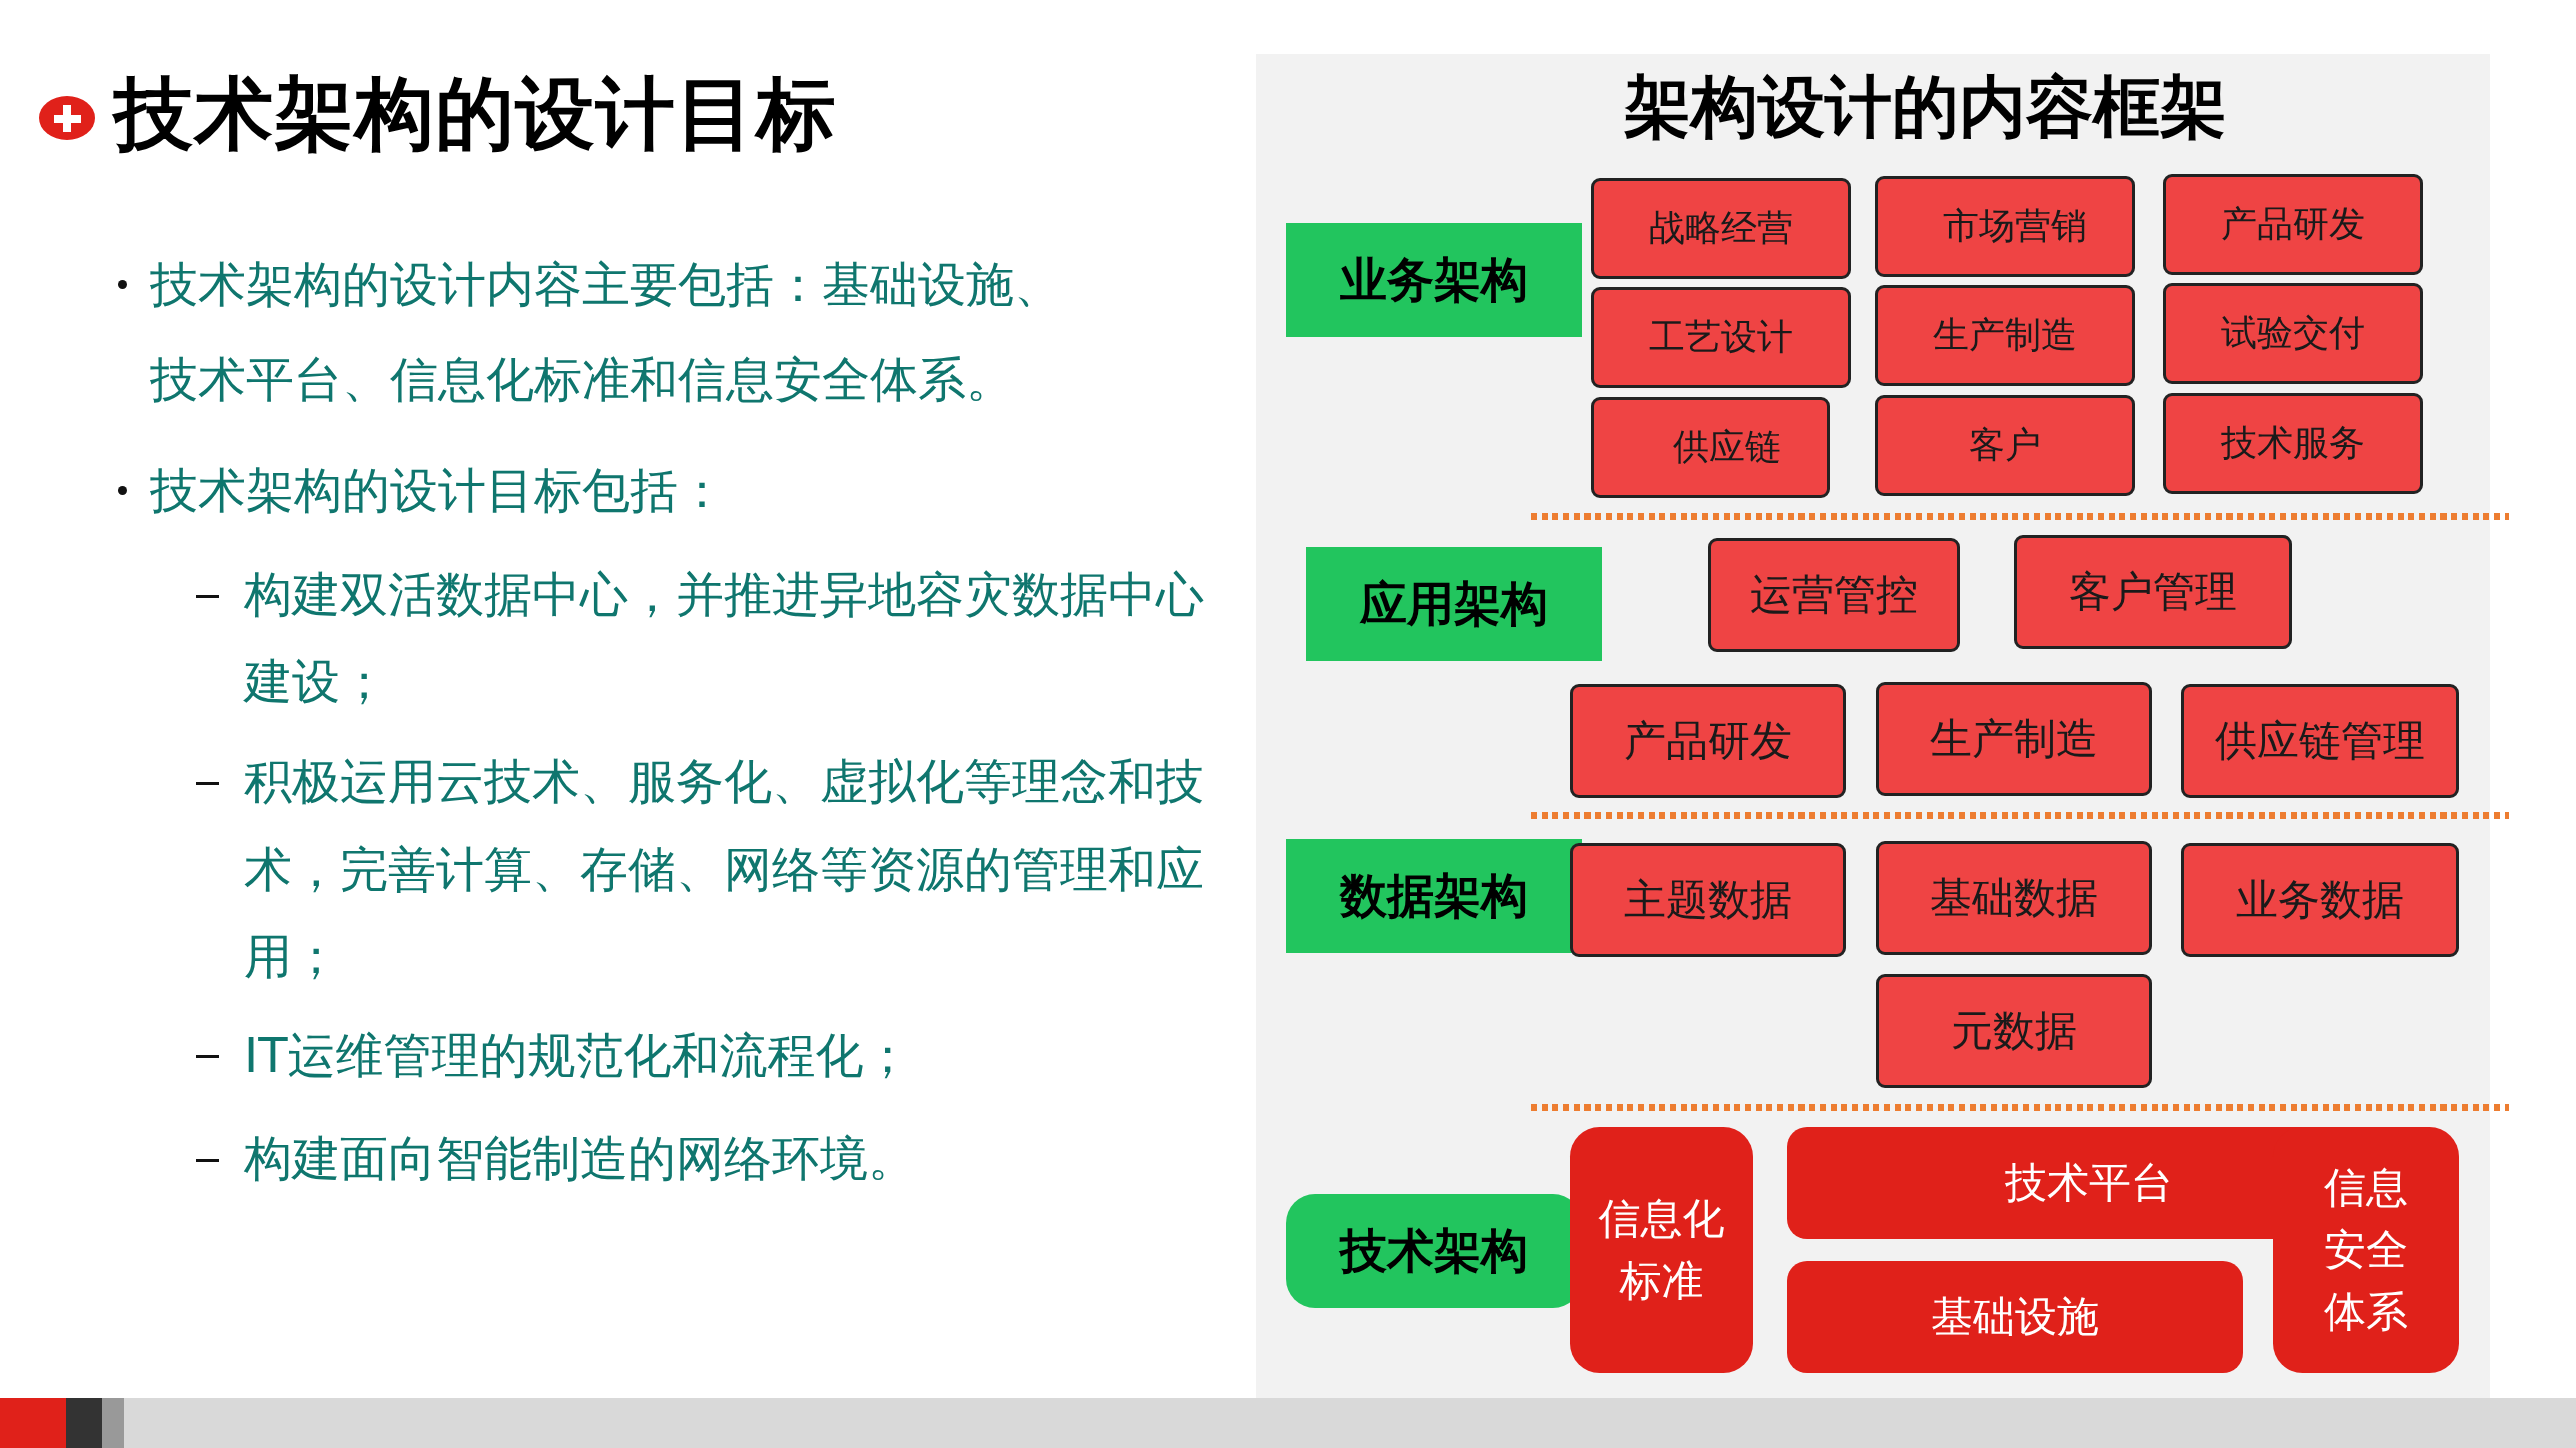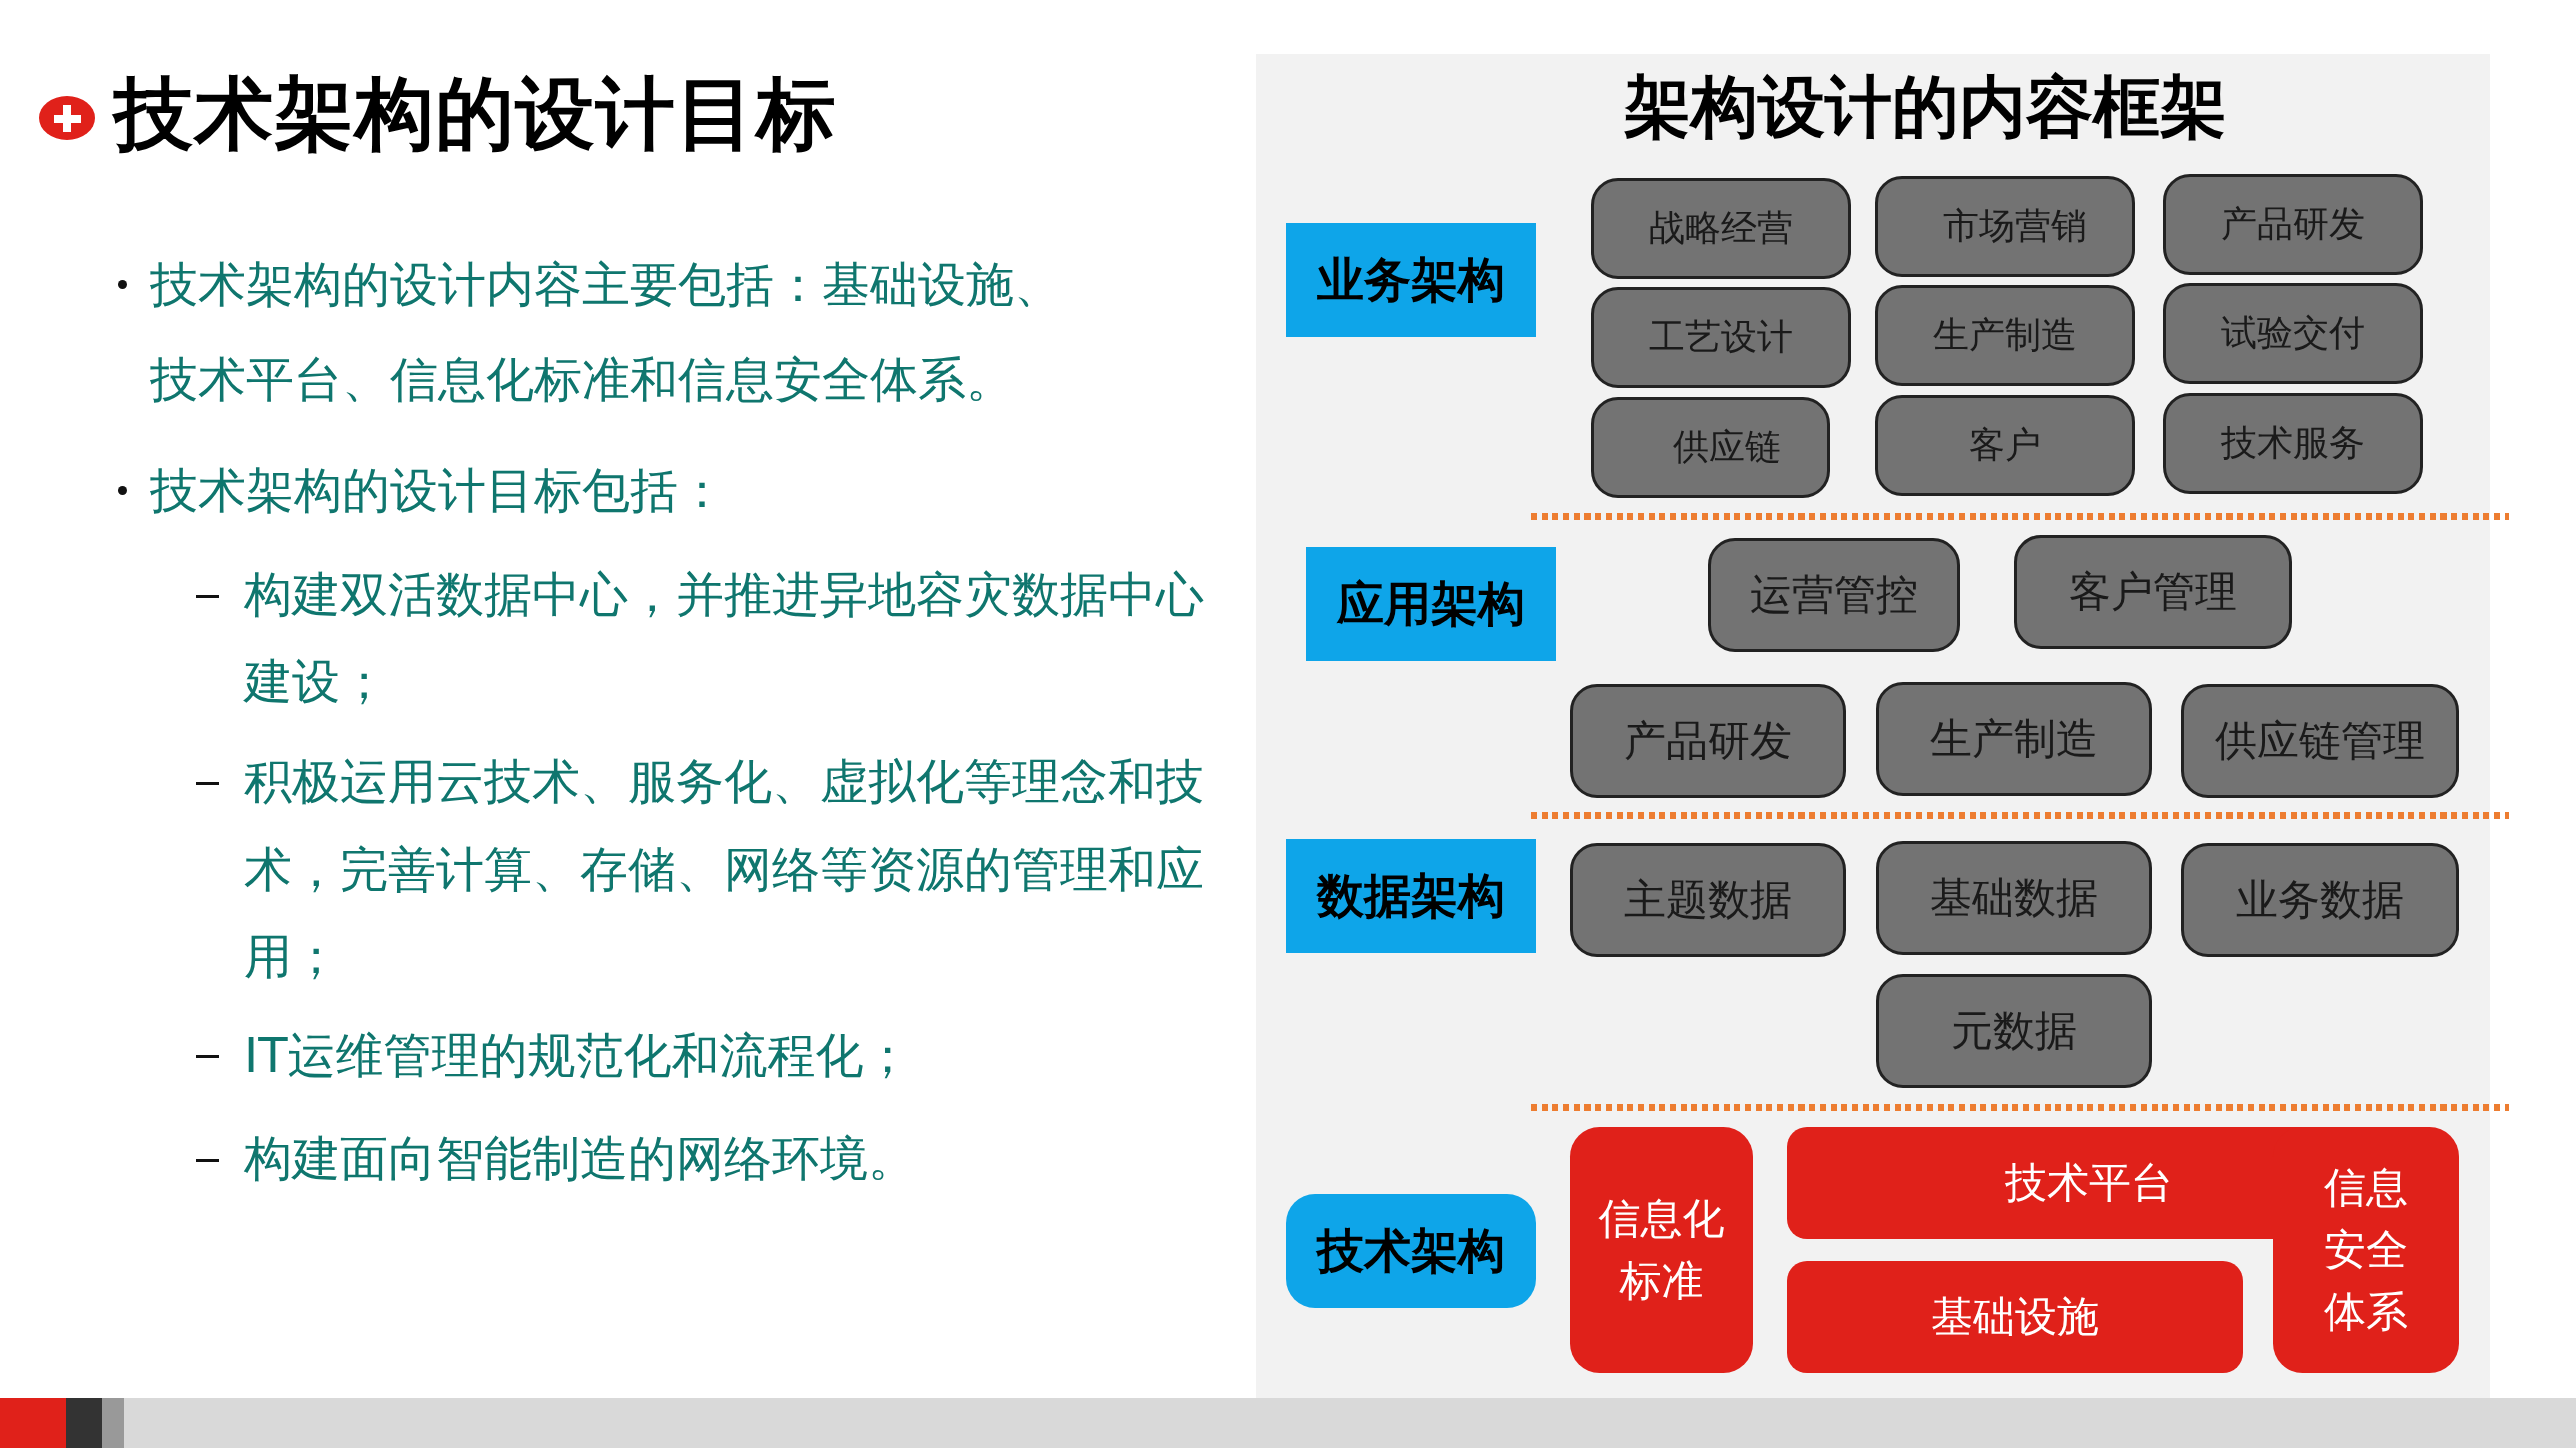--- a/index.html
+++ b/index.html
@@ -37,31 +37,31 @@
   
   .panel {
     position:absolute; left:1256px; top:54px; width:1234px; height:1345px;
     background:#f2f2f2;
   }
   .panel-title {
     position:absolute; left:1543px; top:64px; width:765px; text-align:center;
     font-size:67px; font-weight:bold; line-height:87px; white-space:nowrap;
   }
   .layer-label {
-    position:absolute; left:1286px; width:250px; height:114px;
-    background:#0ea5e9; display:flex; align-items:center; justify-content:center;
+    position:absolute; left:1286px; width:296px; height:114px;
+    background:#22c55e; display:flex; align-items:center; justify-content:center;
     font-size:47px; font-weight:bold; color:#000;
   }
   .dotted {
     position:absolute; left:1531px; width:978px; height:6.7px;
     background-image:repeating-linear-gradient(90deg,#ed7d31 0 6px,transparent 6px 10.7px);
   }
   .blue-box {
-    position:absolute; background:#737373; border:3.4px solid #222;
-    border-radius:27px; box-sizing:border-box;
+    position:absolute; background:#ef4444; border:3.4px solid #222;
+    border-radius:9px; box-sizing:border-box;
     display:flex; align-items:center; justify-content:center;
     color:#1a1a1a; white-space:nowrap;
   }
   .blue-box.biz { font-size:36px; }
   .blue-box.app { font-size:42px; }
   .red-box {
     position:absolute; background:#e0211a; border-radius:29.5px;
     display:flex; align-items:center; justify-content:center;
     color:#fff; text-align:center; font-size:42px; line-height:62px;
   }

